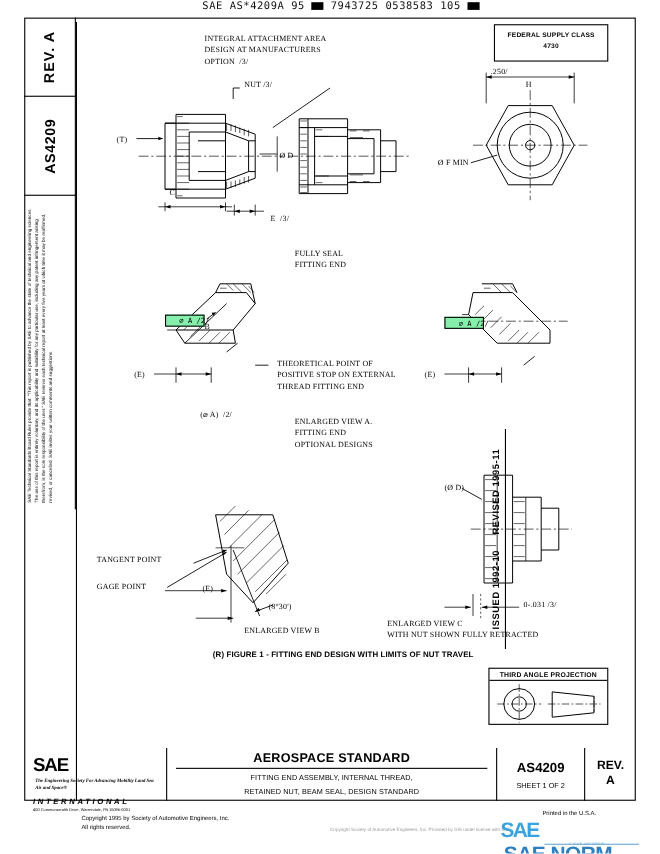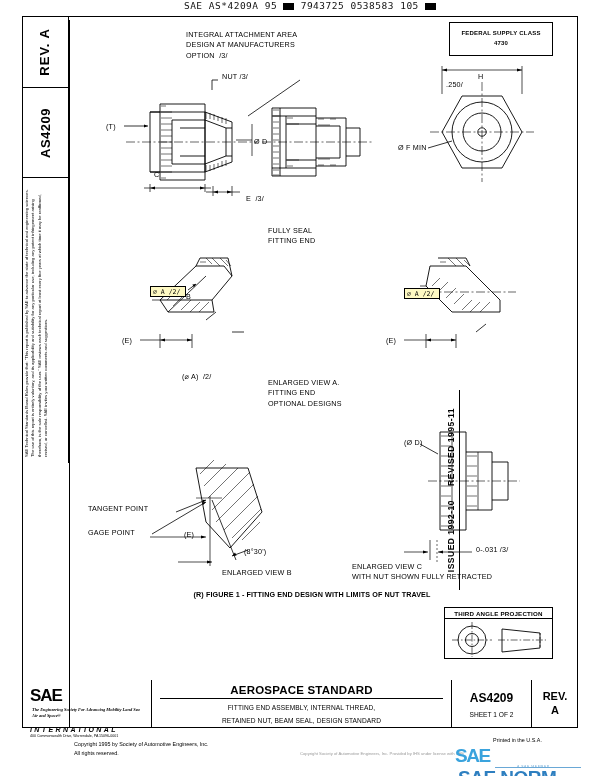--- a/index.html
+++ b/index.html
@@ -73,33 +73,33 @@
   .fsc-box {
     position:absolute; left:449px; top:22px; width:104px; height:34px;
     border:1.2px solid #000;
     font-family:"Liberation Sans",sans-serif; font-size:6px; font-weight:bold;
     text-align:center; line-height:1.6; padding-top:6px; letter-spacing:0.2px;
   }
 
   
   .ann {
     position:absolute;
-    font-family:Liberation Sans, sans-serif;
+    font-family:Liberation Serif, serif;
     font-size:7.2px; line-height:1.45; white-space:pre; letter-spacing:0.2px;
     color:#000;
   }
 
   
   .draw { position:absolute; left:0; top:0; width:600px; height:776px; pointer-events:none; }
 
   
   .fcf {
     position:absolute; border:1px solid #000; height:11px;
     font-family:"DejaVu Sans Mono", monospace; font-size:6.5px;
-    display:flex; align-items:center; padding:0 2px; background:#fef9c3;
+    display:flex; align-items:center; padding:0 12px; background:#86efac;
     white-space:nowrap;
   }
 
   
   .tap-box {
     position:absolute; left:444px; top:607px; width:109px; height:52px;
     border:1.2px solid #000;
   }
   .tap-title {
     font-family:"Liberation Sans",sans-serif; font-size:6.2px; font-weight:bold;
@@ -437,26 +437,29 @@
   </svg>
 
   <div class="ann" style="left:186px; top:30px;">INTEGRAL ATTACHMENT AREA
 DESIGN AT MANUFACTURERS
 OPTION  /3/</div>
   <div class="ann" style="left:222px; top:72px;">NUT /3/</div>
   <div class="ann" style="left:106px; top:122px;">(T)</div>
   <div class="ann" style="left:154px; top:170px;">C</div>
   <div class="ann" style="left:254px; top:137px;">Ø D</div>
   <div class="ann" style="left:209px; top:194px;padding-left:37px;">E  /3/</div>
-  <div class="ann" style="left:446px; top:60px;margin-top:20px;">.250/</div>
+  <div class="ann" style="left:446px; top:60px;">.250/</div>
   <div class="ann" style="left:478px; top:72px;">H</div>
   <div class="ann" style="left:398px; top:143px;">Ø F MIN</div>
 
   <div class="ann" style="left:268px; top:226px;">FULLY SEAL
 FITTING END</div>
+  <div class="ann" style="left:252px; top:326px;">THEORETICAL POINT OF
+POSITIVE STOP ON EXTERNAL
+THREAD FITTING END</div>
   <div class="ann" style="left:268px; top:378px;">ENLARGED VIEW A.
 FITTING END
 OPTIONAL DESIGNS</div>
   <div class="ann" style="left:404px; top:438px;">(Ø D)</div>
 
   <div class="ann" style="left:88px; top:504px;">TANGENT POINT</div>
   <div class="ann" style="left:88px; top:528px;">GAGE POINT</div>
   <div class="ann" style="left:140px; top:372px;margin-left:42px;">(⌀ A)  /2/</div>
   <div class="ann" style="left:184px; top:530px;">(E)</div>
   <div class="ann" style="left:244px; top:547px;">(8°30')</div>

